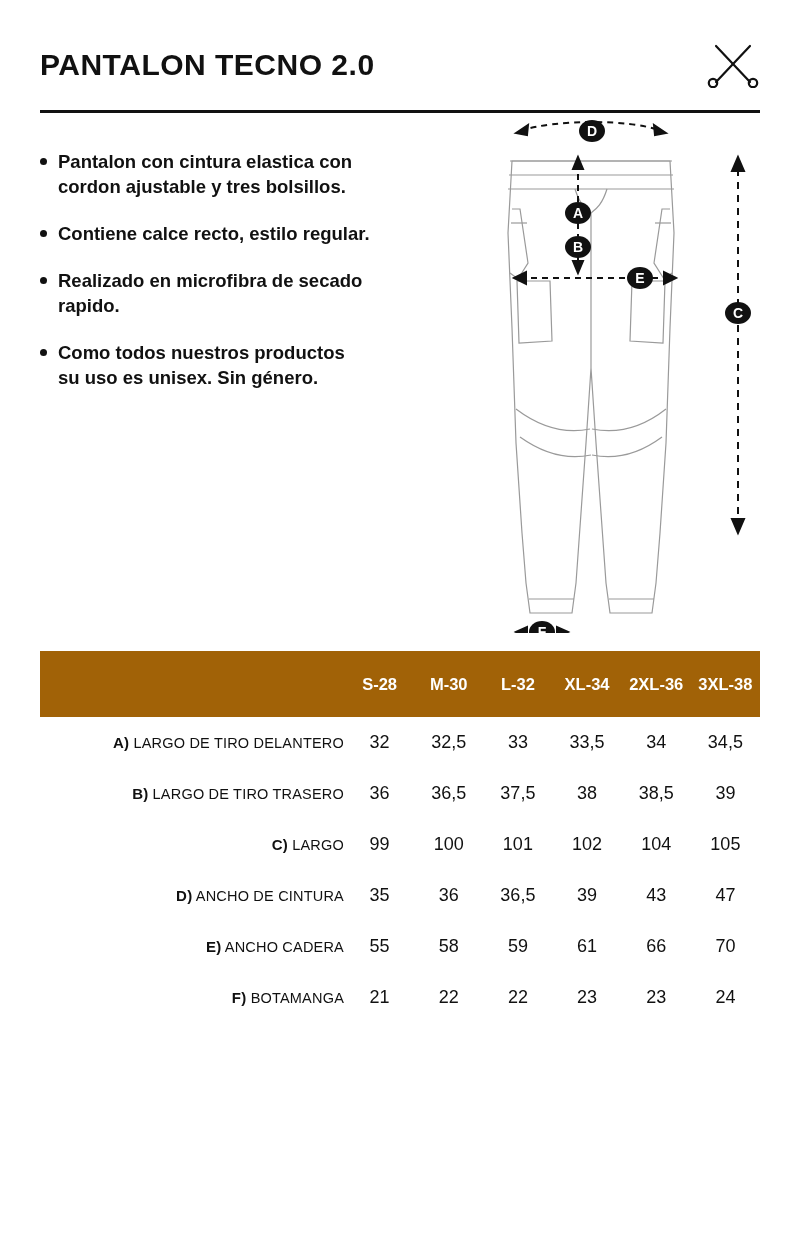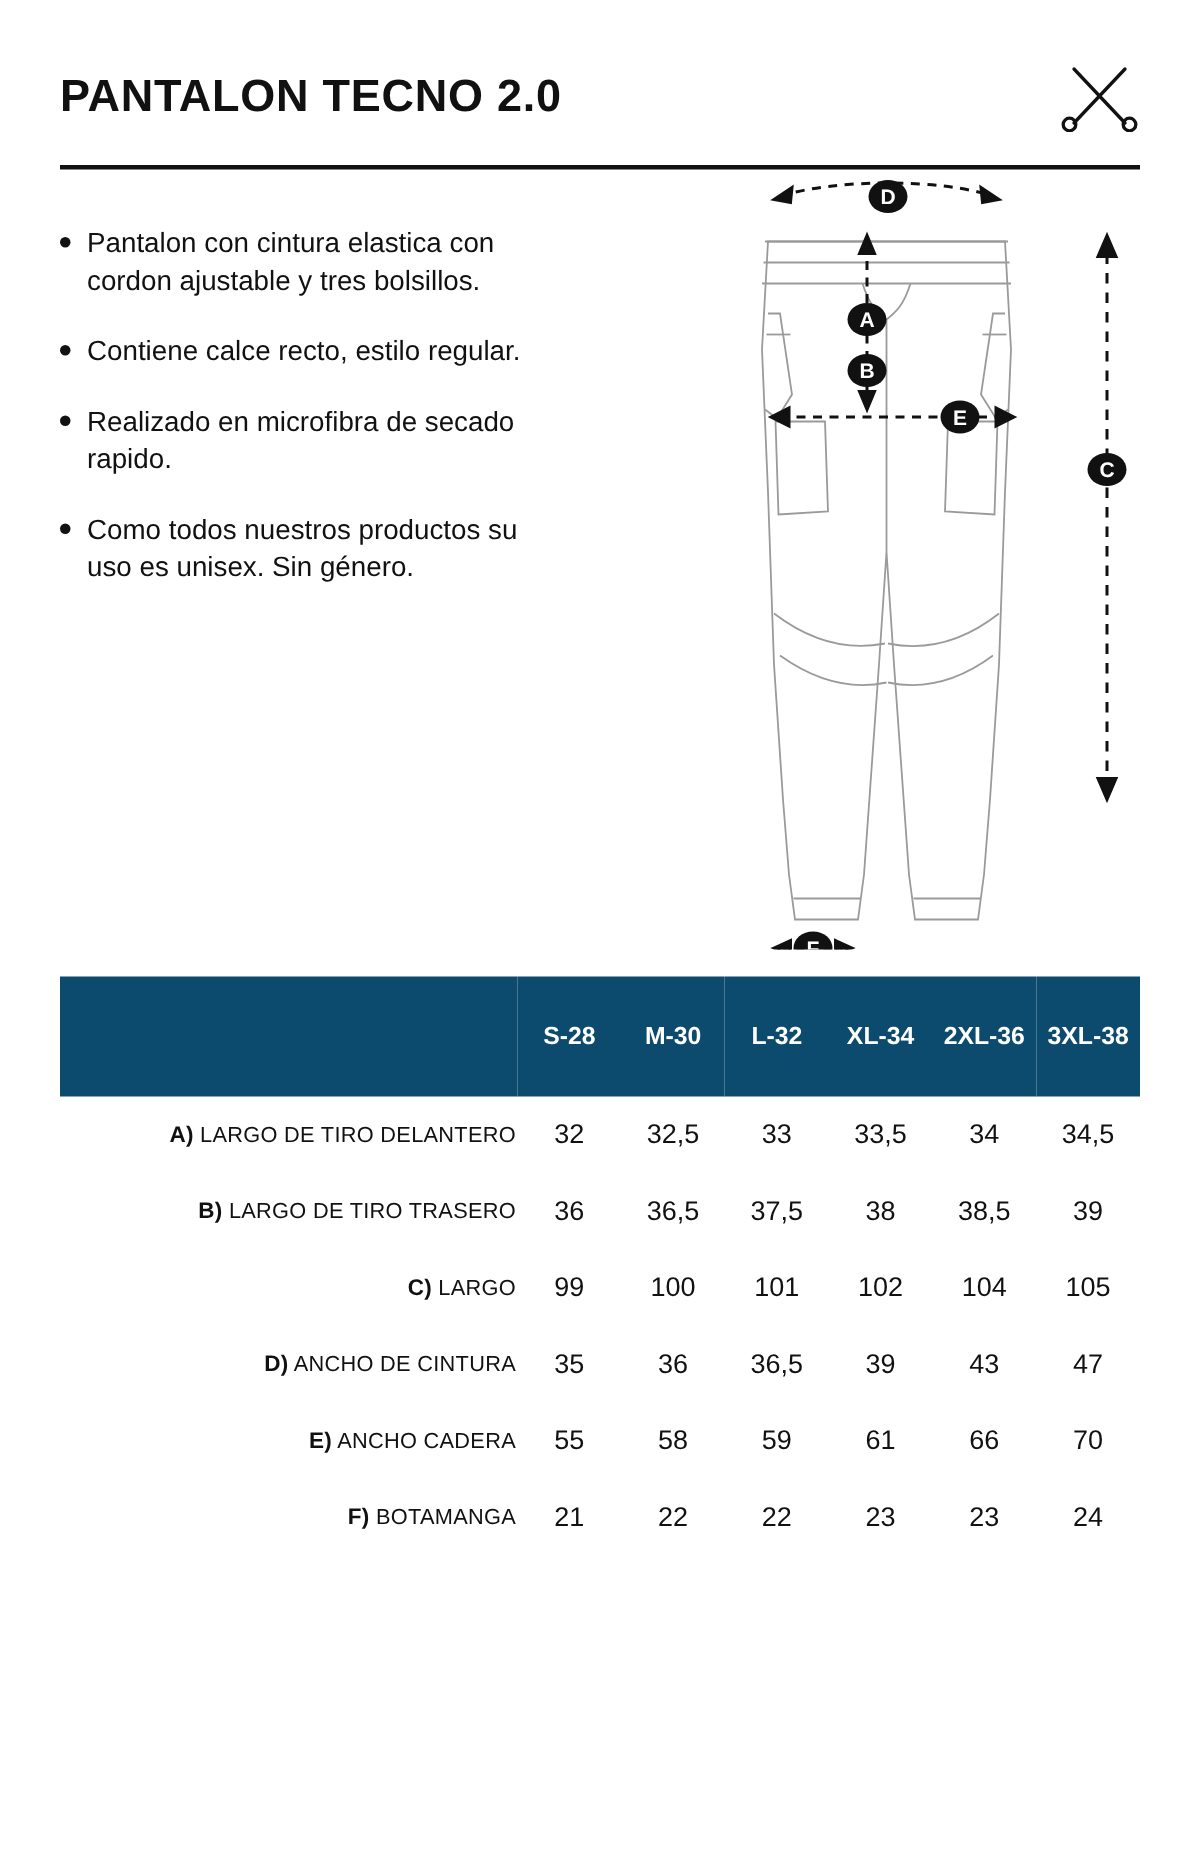--- a/index.html
+++ b/index.html
@@ -71,45 +71,46 @@
     height: 7px;
     border-radius: 50%;
     background: #111;
     margin-top: 9px;
     margin-right: 11px;
   }
   .bullet-text {
     font-size: 18.5px;
     line-height: 25px;
     color: #111;
+    font-weight: bold;
   }
 
   
   .diagram {
     position: absolute;
     top: 0;
     left: 330px;
     width: 400px;
     height: 520px;
   }
   .diagram svg { display: block; }
 
   
   .size-table {
     margin-top: 8px;
     width: 720px;
     border-collapse: collapse;
     table-layout: fixed;
   }
   .size-table thead th {
-    background: #0c4a6e;
+    background: #a16207;
     color: #fff;
     font-size: 16.5px;
     font-weight: bold;
-    height: 80px;
+    height: 66px;
     text-align: center;
     vertical-align: middle;
     padding: 0;
   }
   .size-table thead th.head-label {
     text-align: left;
     padding-left: 22px;
     width: 305px;
   }
   .size-table tbody td {

